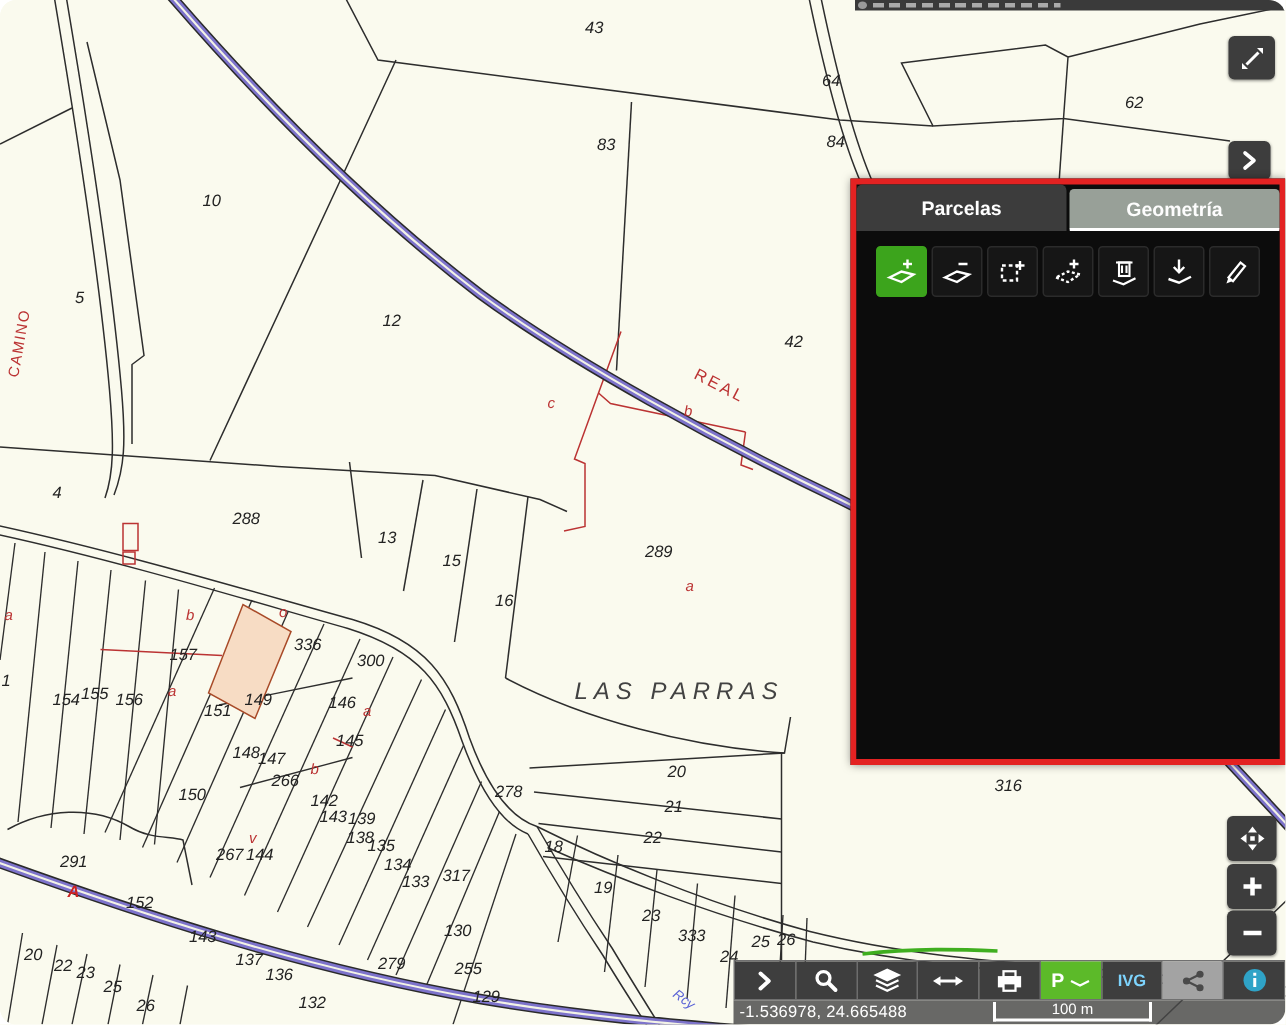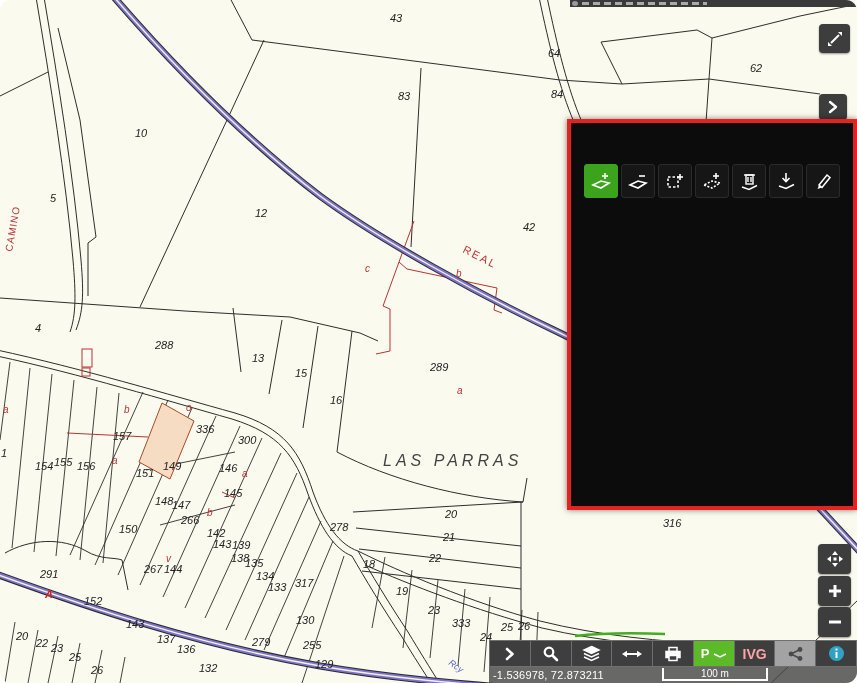--- a/index.html
+++ b/index.html
@@ -37,21 +37,21 @@
   .ptool.active{background:#3ca41c;border-color:#3ca41c;}
 
   
   #btoolbar{position:absolute;left:489px;top:640px;width:368px;height:27px;display:flex;
      border:1px solid #707070;box-sizing:border-box;}
   .bcell{flex:1;background:#3e3e3e;border-right:1px solid #6d6d6d;display:flex;align-items:center;justify-content:center;
      color:#fff;cursor:pointer;position:relative;}
   .bcell:last-child{border-right:none;}
   .bcell.green{background:#5cba29;}
   .bcell.disabled{background:#a3a3a3;}
-  .bcell .txt{font-weight:bold;font-size:14px;color:#fca5a5;}
+  .bcell .txt{font-weight:bold;font-size:11px;color:#7dd3fc;}
   .pmark{font-weight:bold;font-size:13px;color:#fff;line-height:1;}
 
   
   #statusbar{position:absolute;left:489px;top:667px;width:368px;height:16px;background:rgba(72,72,72,.82);
      color:#fff;font-size:11px;display:flex;align-items:center;}
   #coords{margin-left:4px;letter-spacing:.2px;}
   #scalebox{position:absolute;left:173px;top:1px;width:106px;height:13px;
      border-left:2px solid #fff;border-right:2px solid #fff;border-bottom:2px solid #fff;box-sizing:border-box;
      display:flex;align-items:flex-start;justify-content:center;font-size:10px;color:#fff;}
 </style>
@@ -285,20 +285,24 @@
       <line x1="2" y1="8" x2="14" y2="8" stroke="#fff" stroke-width="3"></line>
     </svg>
   </div>
   <div class="fbtn" id="zoomout-btn">
     <svg width="16" height="16" viewBox="0 0 16 16">
       <line x1="2" y1="8" x2="14" y2="8" stroke="#fff" stroke-width="3"></line>
     </svg>
   </div>
 
   <div id="panel">
+    <div class="tabs">
+      <div class="tab active">Parcelas</div>
+      <div class="tab inactive">Geometría</div>
+    </div>
     <div class="panel-body">
       <div class="ptoolbar">
         <div class="ptool active">
           <svg width="22" height="22" viewBox="0 0 22 22" fill="none" stroke="#fff" stroke-width="1.6">
             <polygon points="3,15 11,18 19,13 11,11"></polygon>
             <line x1="15" y1="3" x2="15" y2="9"></line>
               <line x1="12" y1="6" x2="18" y2="6"></line>
           </svg>
         </div>
         <div class="ptool">
@@ -403,19 +407,19 @@
     <div class="bcell">
       <svg width="17" height="17" viewBox="0 0 17 17">
         <circle cx="8.5" cy="8.5" r="7.5" fill="#2fa3c7"></circle>
         <rect x="7.5" y="7" width="2" height="6" fill="#fff"></rect>
         <rect x="7.5" y="3.5" width="2" height="2" fill="#fff"></rect>
       </svg>
     </div>
   </div>
 
   <div id="statusbar">
-    <span id="coords">-1.536978, 72.873211</span>
+    <span id="coords">-1.536978, 24.665488</span>
     <div id="scalebox">
       <span>100 m</span>
     </div>
   </div>
 
 </div>
 
 </body></html>

